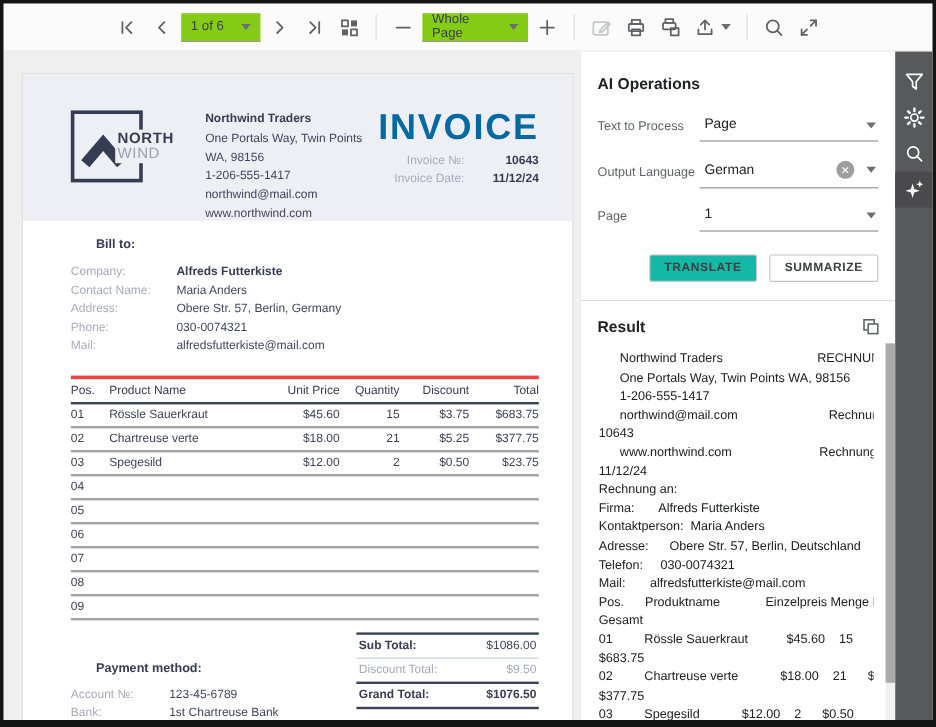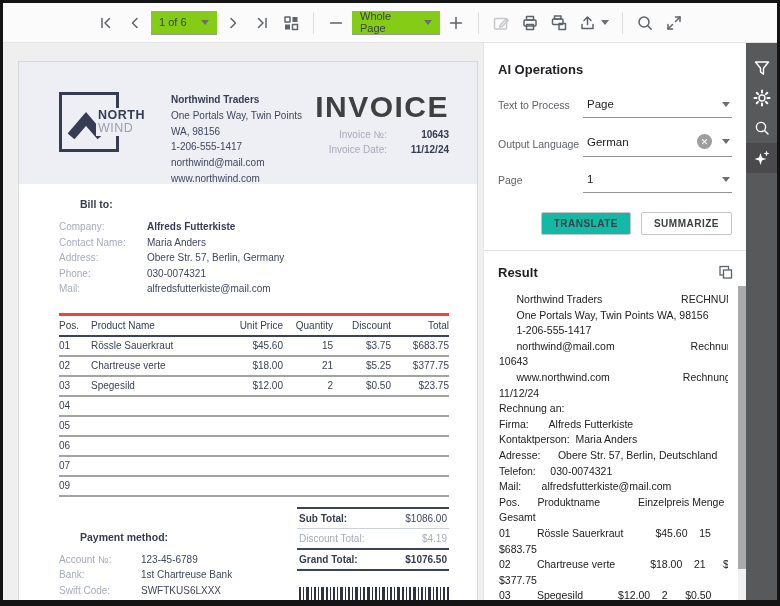--- a/index.html
+++ b/index.html
@@ -34,21 +34,21 @@
           border:1px solid #d9d9d9; color:#3c4257; }
   .band { height:122px; background:#edeff4; display:flex; padding:30px 28px 0 40px; }
   .logo { width:60px; height:60px; border:3px solid #363c52; position:relative; flex:0 0 60px; }
   .logo svg { position:absolute; left:4px; top:12px; }
   .logo-words { position:absolute; left:34px; top:13px; background:#edeff4; padding:1px 2px; line-height:1.05; }
   .logo-n { font-size:12.5px; font-weight:700; color:#363c52; letter-spacing:.5px; }
   .logo-w { font-size:12.5px; color:#9aa0ae; letter-spacing:.5px; }
   .company { margin-left:52px; font-size:10px; line-height:1.58; color:#3f475c; }
   .company .cname { font-weight:700; color:#363c52; }
   .inv-title-block { margin-left:auto; text-align:right; margin-top:-2px; }
-  .inv-title { font-size:30px; font-weight:800; color:#404040; letter-spacing:1.5px; line-height:1.15; }
+  .inv-title { font-size:30px; font-weight:800; color:#0369a1; letter-spacing:1.5px; line-height:1.15; }
   .meta-row { display:flex; justify-content:flex-end; font-size:10px; margin-top:4px; }
   .meta-row .mlabel { color:#a6abba; }
   .meta-row .mval { width:62px; font-weight:700; color:#363c52; }
   .section-pad { margin:14px 28px 0 40px; }
   .billto-head, .pay-head { font-size:10.5px; font-weight:700; color:#363c52; margin-bottom:9px;padding-left:21px; }
   .irow { display:flex; font-size:10px; line-height:15.5px; }
   .irow .ilabel { width:88px; color:#a6abba; flex:0 0 88px; }
   .irow .ival { color:#3f475c; }
   .billto-rows .irow:first-child .ival { font-weight:700; color:#363c52; }
 
@@ -322,20 +322,28 @@
             </div>
               <div class="trow">
               <span class="c0">07</span>
               <span class="c1"></span>
               <span class="c2"></span>
               <span class="c3"></span>
               <span class="c4"></span>
               <span class="c5"></span>
             </div>
               <div class="trow">
+              <span class="c0">08</span>
+              <span class="c1"></span>
+              <span class="c2"></span>
+              <span class="c3"></span>
+              <span class="c4"></span>
+              <span class="c5"></span>
+            </div>
+              <div class="trow">
               <span class="c0">09</span>
               <span class="c1"></span>
               <span class="c2"></span>
               <span class="c3"></span>
               <span class="c4"></span>
               <span class="c5"></span>
             </div>
             </div>
         </div>
 
@@ -358,21 +366,21 @@
               </div>
               </div>
           </div>
           <div class="totals-block">
             <div class="trow2 t-sub">
               <span class="tl">Sub Total:</span>
               <span class="tv">$1086.00</span>
             </div>
             <div class="trow2 t-disc">
               <span class="tl">Discount Total:</span>
-              <span class="tv">$4.19</span>
+              <span class="tv">$9.50</span>
             </div>
             <div class="trow2 t-grand">
               <span class="tl">Grand Total:</span>
               <span class="tv">$1076.50</span>
             </div>
             <div class="barcode">
               <svg width="150" height="30" viewBox="0 0 150 30">
                 <g fill="#2d3345">
                   <rect x="0" width="2" height="30"></rect>
                     <rect x="4" width="1" height="30"></rect>

